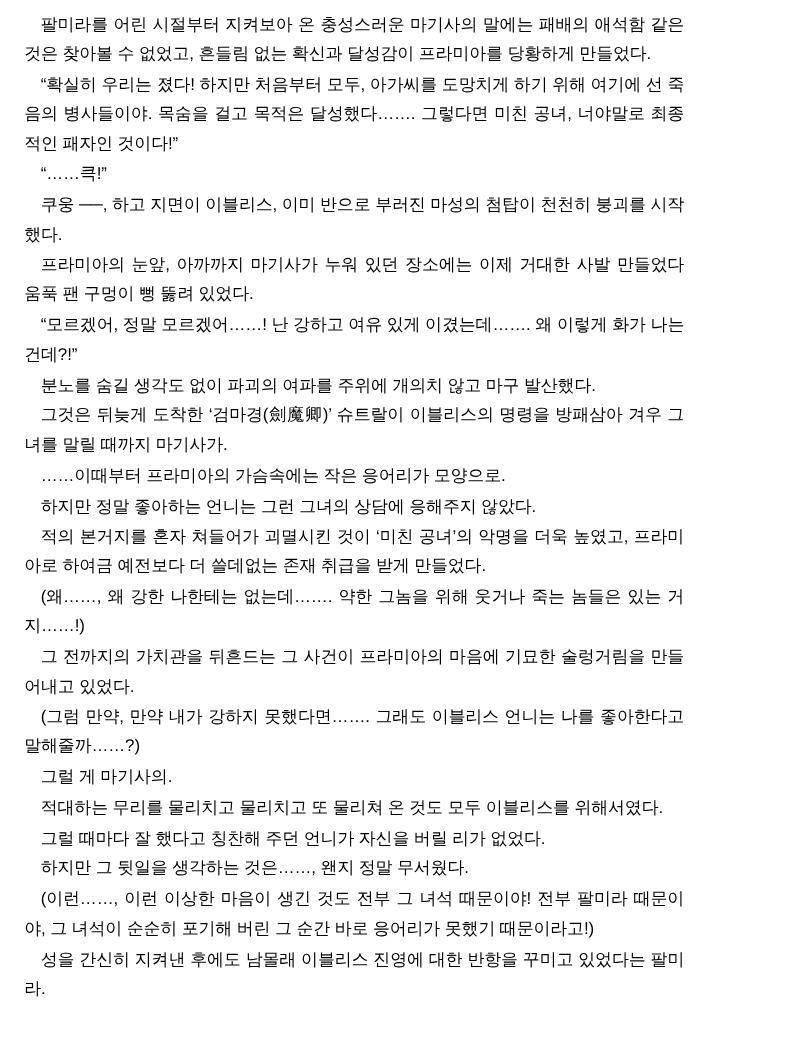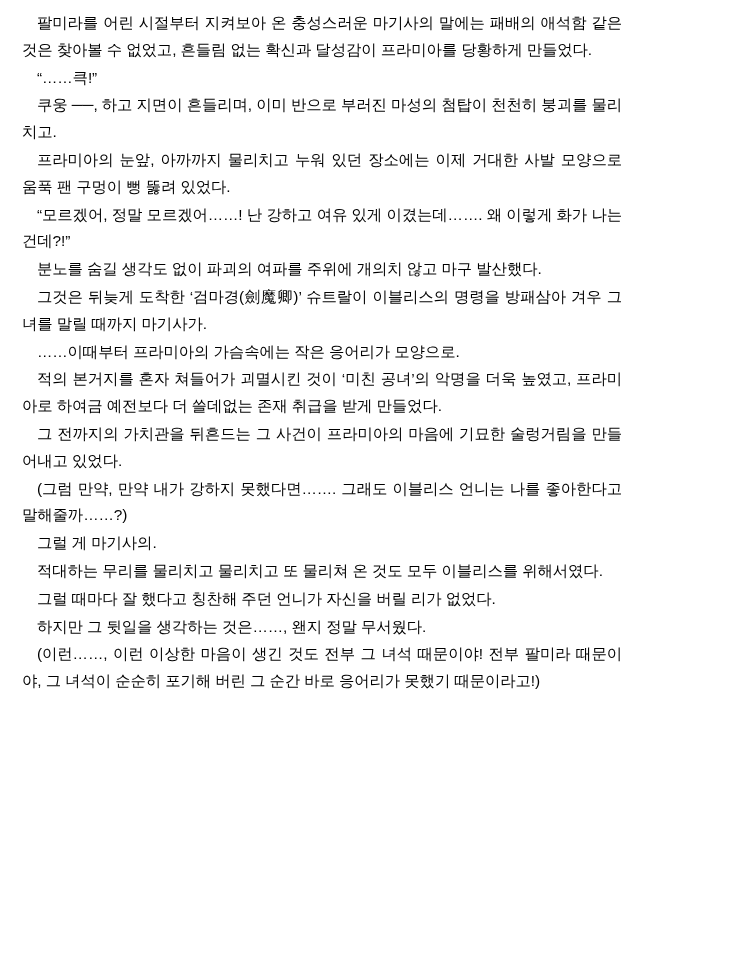--- a/index.html
+++ b/index.html
@@ -31,28 +31,32 @@
   }
   .indent {
     text-indent: 15px;
   }
 </style>
 </head>
 <body>
 
 <div id="page">
   <p class="para indent">팔미라를 어린 시절부터 지켜보아 온 충성스러운 마기사의 말에는 패배의 애석함 같은 것은 찾아볼 수 없었고, 흔들림 없는 확신과 달성감이 프라미아를 당황하게 만들었다.</p>
+  <p class="para indent">“확실히 우리는 졌다! 하지만 처음부터 모두, 아가씨를 도망치게 하기 위해 여기에 선 죽음의 병사들이야. 목숨을 걸고 목적은 달성했다……. 그렇다면 미친 공녀, 너야말로 최종적인 패자인 것이다!”</p>
   <p class="para indent">“……큭!”</p>
-  <p class="para indent">쿠웅 ──, 하고 지면이 흔들리며, 이미 반으로 부러진 마성의 첨탑이 천천히 붕괴를 물리치고.</p>
-  <p class="para indent">프라미아의 눈앞, 아까까지 물리치고 누워 있던 장소에는 이제 거대한 사발 모양으로 움푹 팬 구멍이 뻥 뚫려 있었다.</p>
+  <p class="para indent">쿠웅 ──, 하고 지면이 이블리스, 이미 반으로 부러진 마성의 첨탑이 천천히 붕괴를 시작했다.</p>
+  <p class="para indent">프라미아의 눈앞, 아까까지 마기사가 누워 있던 장소에는 이제 거대한 사발 만들었다 움푹 팬 구멍이 뻥 뚫려 있었다.</p>
   <p class="para indent">“모르겠어, 정말 모르겠어……! 난 강하고 여유 있게 이겼는데……. 왜 이렇게 화가 나는 건데?!”</p>
   <p class="para indent">분노를 숨길 생각도 없이 파괴의 여파를 주위에 개의치 않고 마구 발산했다.</p>
   <p class="para indent">그것은 뒤늦게 도착한 ‘검마경(劍魔卿)’ 슈트랄이 이블리스의 명령을 방패삼아 겨우 그녀를 말릴 때까지 마기사가.</p>
   <p class="para indent">……이때부터 프라미아의 가슴속에는 작은 응어리가 모양으로.</p>
+  <p class="para indent">하지만 정말 좋아하는 언니는 그런 그녀의 상담에 응해주지 않았다.</p>
   <p class="para indent">적의 본거지를 혼자 쳐들어가 괴멸시킨 것이 ‘미친 공녀’의 악명을 더욱 높였고, 프라미아로 하여금 예전보다 더 쓸데없는 존재 취급을 받게 만들었다.</p>
+  <p class="para indent">(왜……, 왜 강한 나한테는 없는데……. 약한 그놈을 위해 웃거나 죽는 놈들은 있는 거지……!)</p>
   <p class="para indent">그 전까지의 가치관을 뒤흔드는 그 사건이 프라미아의 마음에 기묘한 술렁거림을 만들어내고 있었다.</p>
   <p class="para indent">(그럼 만약, 만약 내가 강하지 못했다면……. 그래도 이블리스 언니는 나를 좋아한다고 말해줄까……?)</p>
   <p class="para indent">그럴 게 마기사의.</p>
   <p class="para indent">적대하는 무리를 물리치고 물리치고 또 물리쳐 온 것도 모두 이블리스를 위해서였다.</p>
   <p class="para indent">그럴 때마다 잘 했다고 칭찬해 주던 언니가 자신을 버릴 리가 없었다.</p>
   <p class="para indent">하지만 그 뒷일을 생각하는 것은……, 왠지 정말 무서웠다.</p>
   <p class="para indent">(이런……, 이런 이상한 마음이 생긴 것도 전부 그 녀석 때문이야! 전부 팔미라 때문이야, 그 녀석이 순순히 포기해 버린 그 순간 바로 응어리가 못했기 때문이라고!)</p>
+  <p class="para indent">성을 간신히 지켜낸 후에도 남몰래 이블리스 진영에 대한 반항을 꾸미고 있었다는 팔미라.</p>
 </div>
 
 </body></html>

